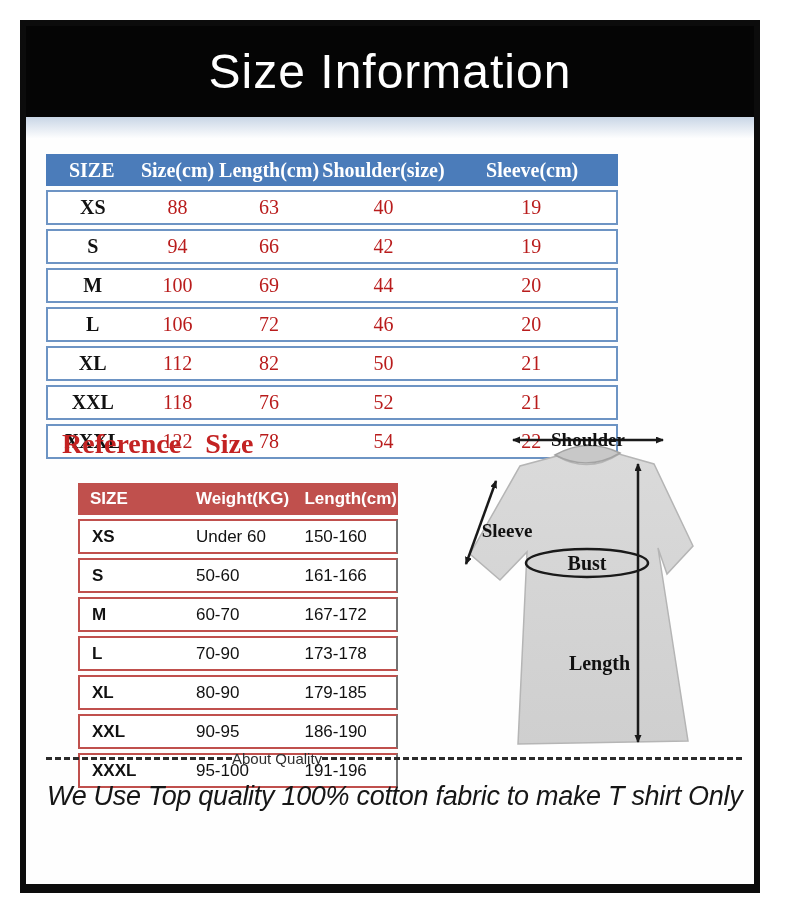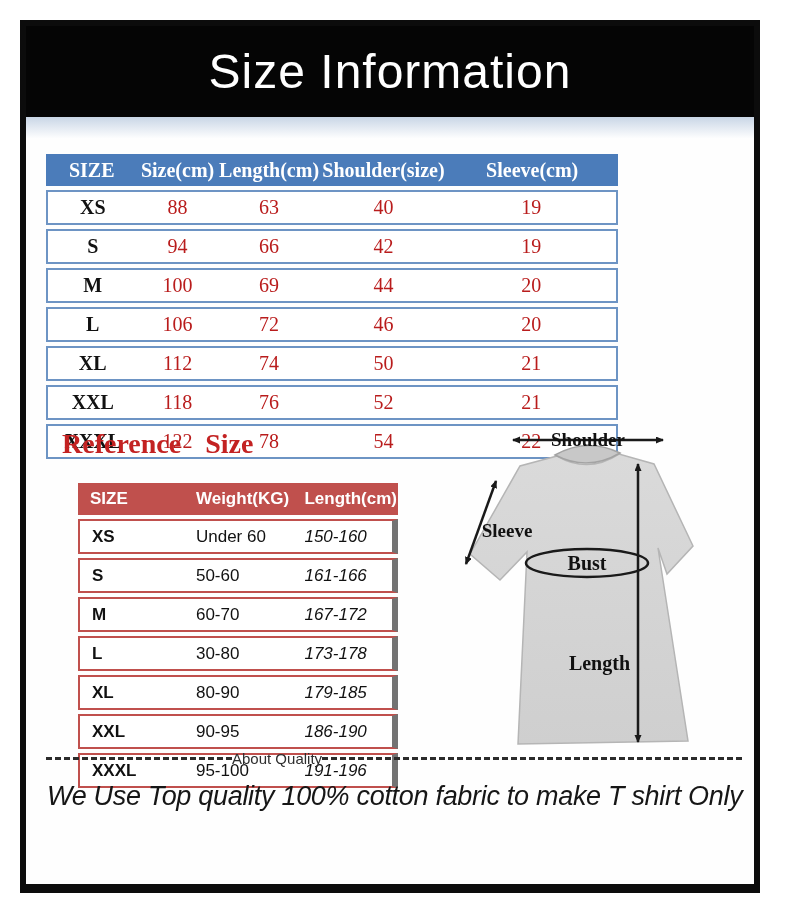--- a/index.html
+++ b/index.html
@@ -36,21 +36,21 @@
   .ref-heading .w1{margin-right:24px;}
 
   
   .ref-table{position:absolute;left:52px;top:453px;width:320px;
              font-family:"Liberation Sans",sans-serif;}
   .ref-table th{background:#c0504d;color:#ffffff;font-size:17px;font-weight:bold;height:30px;
                 text-align:left;padding-left:12px;border:0 solid #c0504d;}
   .ref-table td{background:#ffffff;color:#111;font-size:17px;height:29px;text-align:left;
                 padding-left:12px;border-top:2px solid #c0504d;border-bottom:2px solid #c0504d;}
   .ref-table td:first-child{border-left:2px solid #c0504d;font-weight:bold;}
-  .ref-table td:last-child{border-right:6px solid #737373;font-style:italic;}
+  .ref-table td:last-child{border-right:2px solid #737373;}
   .ref-table th:nth-child(1),.ref-table td:nth-child(1){width:35%;}
   .ref-table th:nth-child(2),.ref-table td:nth-child(2){width:34%;}
   .ref-table th:nth-child(3),.ref-table td:nth-child(3){width:31%;}
 
   
   .shirt-diagram{position:absolute;left:404px;top:398px;width:330px;height:338px;}
   .shirt-diagram text{font-family:"Liberation Serif",serif;font-weight:bold;fill:#111;}
 
   
   .divider{position:absolute;left:20px;top:724px;width:696px;display:flex;align-items:center;
@@ -108,21 +108,21 @@
           <tr>
             <td>L</td>
             <td>106</td>
             <td>72</td>
             <td>46</td>
             <td>20</td>
           </tr>
           <tr>
             <td>XL</td>
             <td>112</td>
-            <td>74</td>
+            <td>82</td>
             <td>50</td>
             <td>21</td>
           </tr>
           <tr>
             <td>XXL</td>
             <td>118</td>
             <td>76</td>
             <td>52</td>
             <td>21</td>
           </tr>
@@ -159,21 +159,21 @@
             <td>50-60</td>
             <td>161-166</td>
           </tr>
           <tr>
             <td>M</td>
             <td>60-70</td>
             <td>167-172</td>
           </tr>
           <tr>
             <td>L</td>
-            <td>30-80</td>
+            <td>70-90</td>
             <td>173-178</td>
           </tr>
           <tr>
             <td>XL</td>
             <td>80-90</td>
             <td>179-185</td>
           </tr>
           <tr>
             <td>XXL</td>
             <td>90-95</td>

